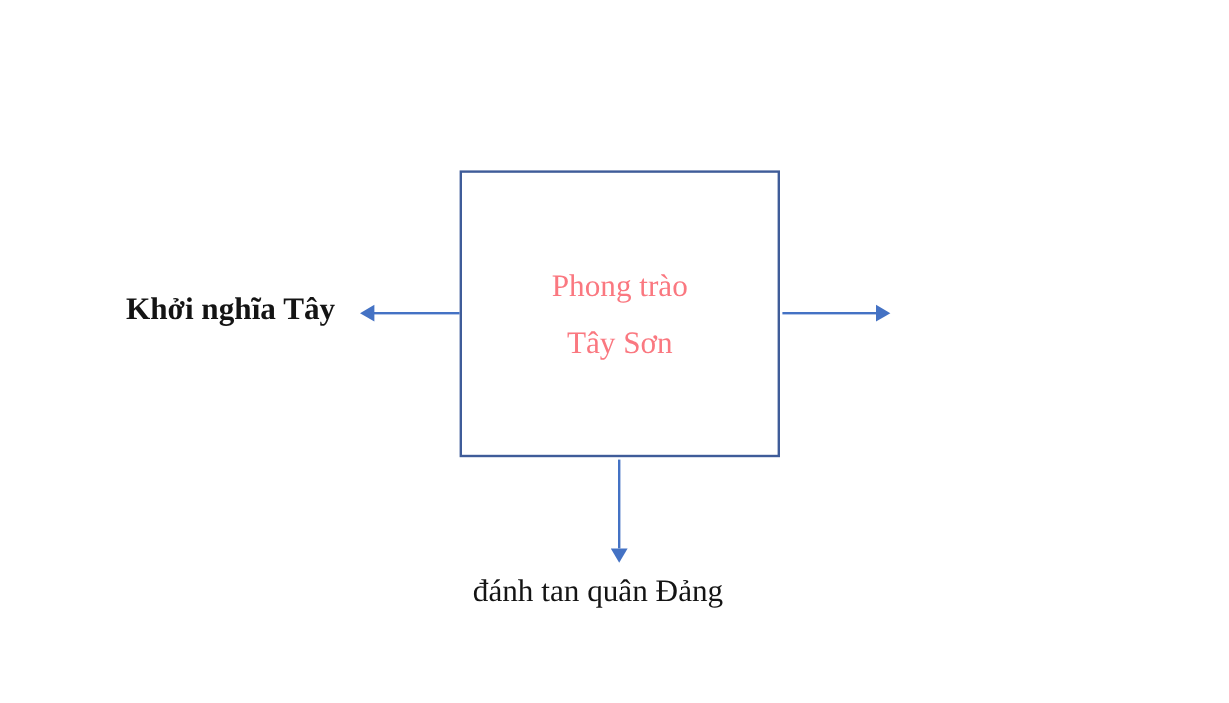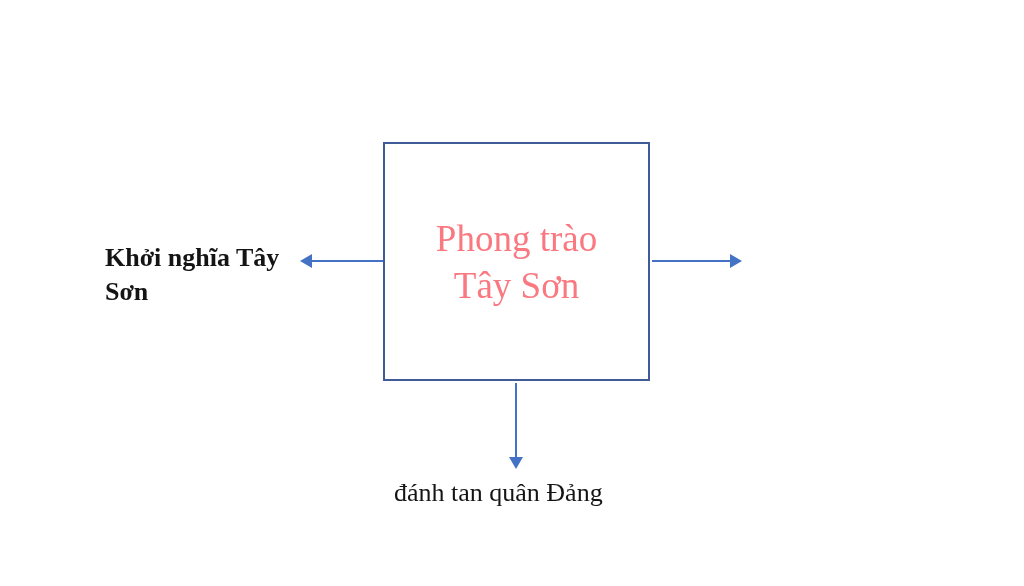--- a/index.html
+++ b/index.html
@@ -26,21 +26,21 @@
     box-sizing: border-box;
     border: 2px solid var(--box-border, #3F5C99);
     background: #ffffff;
     display: flex;
     flex-direction: column;
     align-items: center;
     justify-content: center;
     text-align: center;
   }
   .central-title-line {
-    font-size: 37px;
+    font-size: 26px;
     line-height: 47px;
     color: var(--title-text, #FA7880);
     white-space: nowrap;
   }
 
   
   .arrow-part { position: absolute; }
   .shaft-h { height: 2px; background: var(--arrow, #4472C4); }
   .shaft-v { width: 2px; background: var(--arrow, #4472C4); }
   .head { width: 0; height: 0; }
@@ -95,21 +95,20 @@
   <div class="arrow-part head arrow-left-head"></div>
 
   <div class="arrow-part shaft-h arrow-right-shaft"></div>
   <div class="arrow-part head arrow-right-head"></div>
 
   <div class="arrow-part shaft-v arrow-down-shaft"></div>
   <div class="arrow-part head arrow-down-head"></div>
 
   <div class="label label-left">
     <div>Khởi nghĩa Tây</div>
-    <div>Sơn</div>
   </div>
 
 
   <div class="label label-bottom">
     <div>đánh tan quân Đảng</div>
   </div>
 
 </div>
 
 </body></html>

